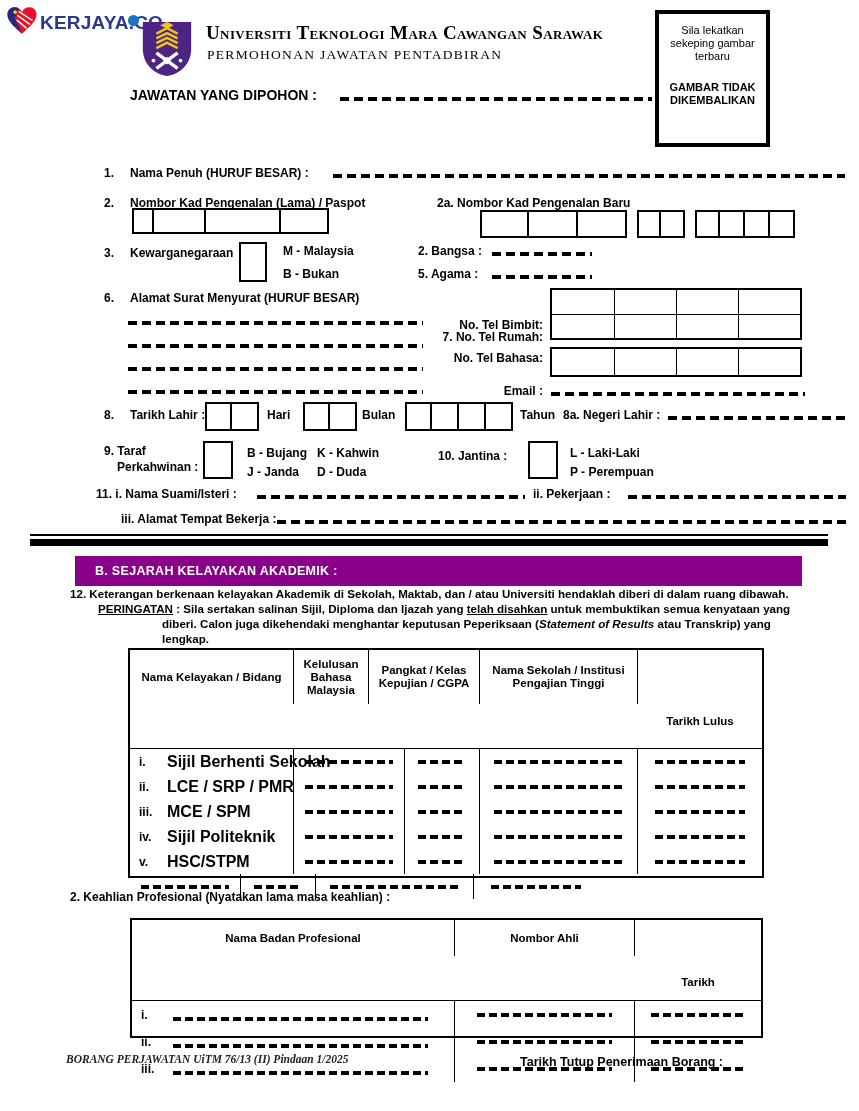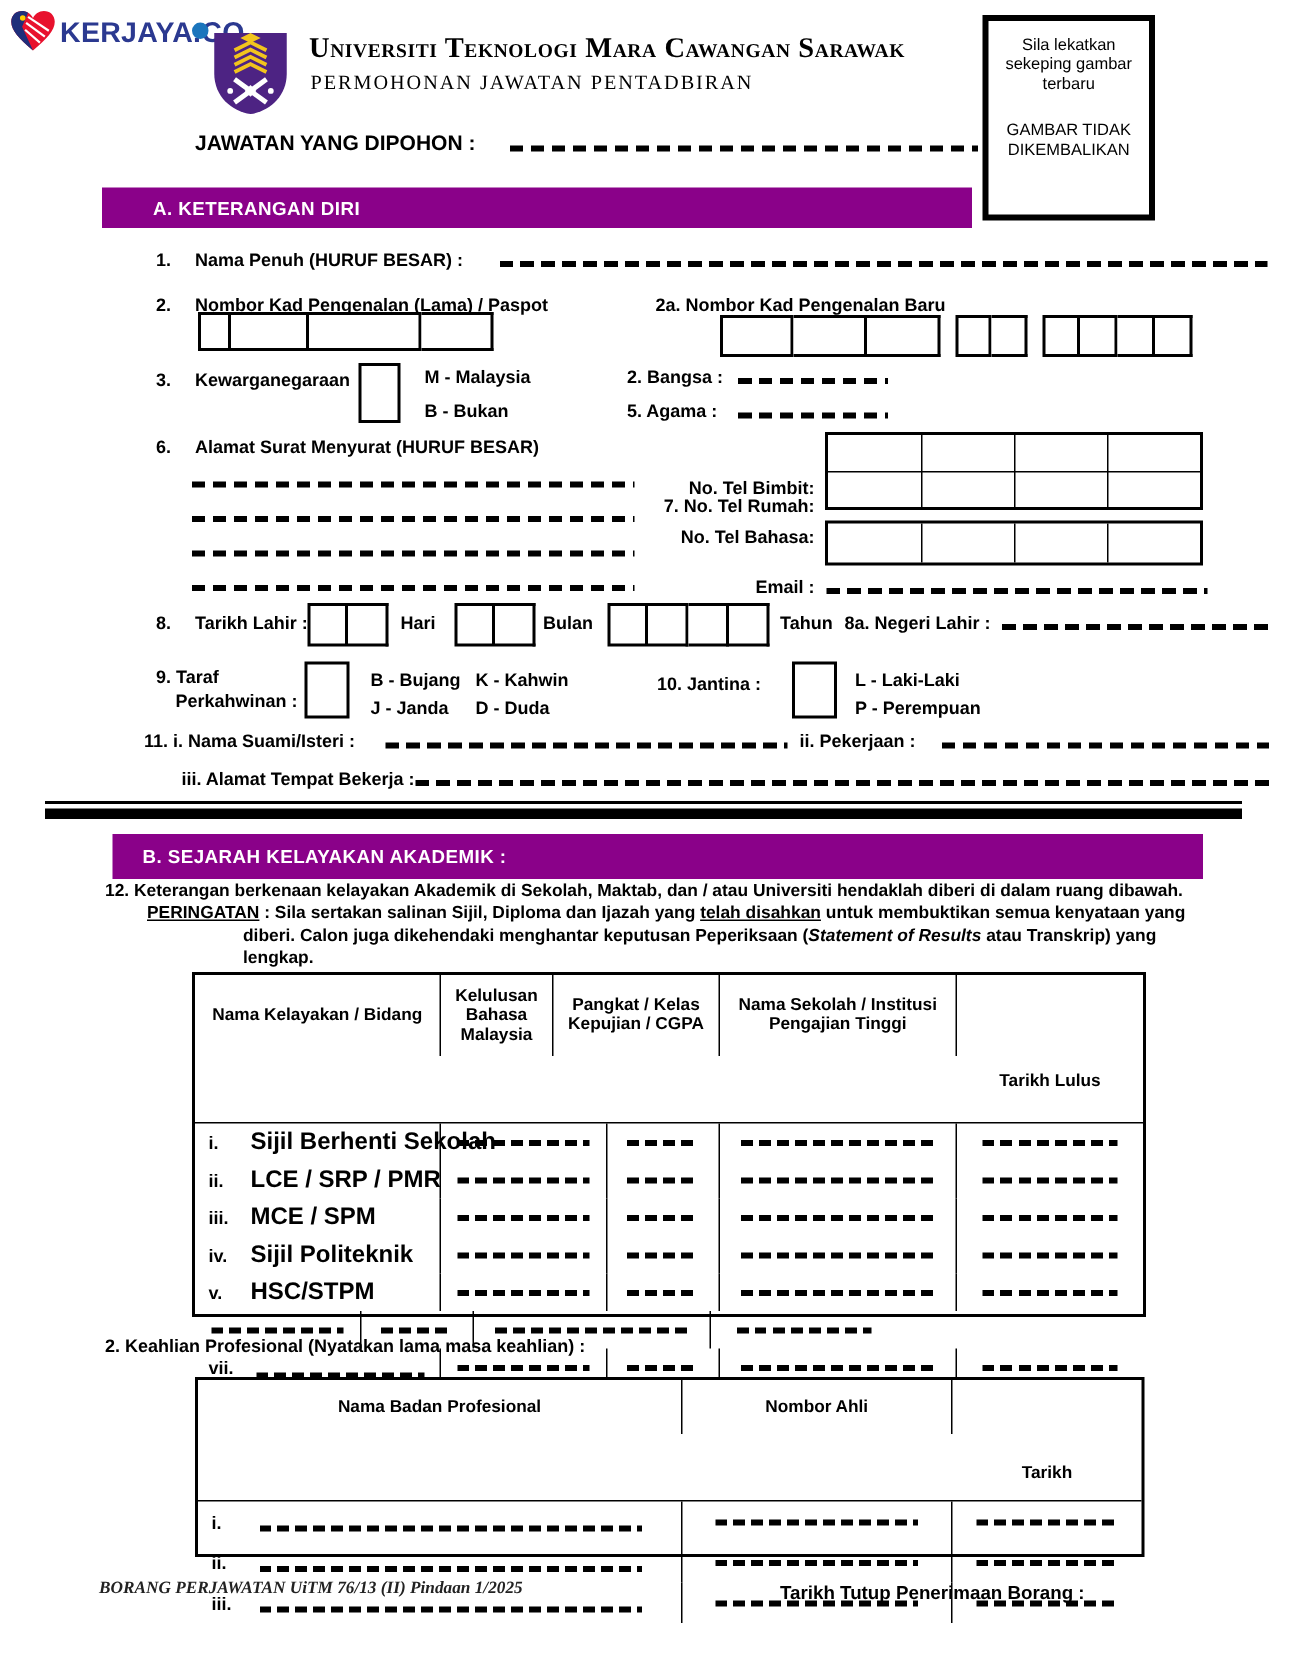--- a/index.html
+++ b/index.html
@@ -20,21 +20,21 @@
           display:flex;align-items:center;box-sizing:border-box;letter-spacing:.3px;}
   .kerjaya-text{position:absolute;left:40px;top:12px;font-size:19px;font-weight:800;
           color:#2B3990;letter-spacing:.2px;}
   .title1{position:absolute;left:206px;top:22px;font-family:"Liberation Serif",serif;
           font-weight:bold;font-size:19px;font-variant:small-caps;letter-spacing:.4px;}
   .title2{position:absolute;left:207px;top:47px;font-family:"Liberation Serif",serif;
           font-size:13.5px;letter-spacing:1.3px;}
   .photo-box{position:absolute;left:655px;top:10px;width:115px;height:137px;border:4px solid #000;
           background:#fff;text-align:center;box-sizing:border-box;font-size:11px;line-height:13px;}
   .photo-box .p1{margin-top:10px;font-weight:normal;}
-  .photo-box .p2{margin-top:18px;font-weight:normal;}
+  .photo-box .p2{margin-top:18px;font-weight:bold;}
   .rule{position:absolute;background:#000;}
   .l12{position:absolute;font-size:11.6px;font-weight:bold;white-space:nowrap;}
   .l12 .u{text-decoration:underline;}
   .l12 .it{font-style:italic;}
   .tbl{position:absolute;border:2px solid #000;box-sizing:border-box;background:#fff;}
   .thead{display:flex;border-bottom:1.5px solid #000;}
   .th{display:flex;align-items:center;justify-content:center;text-align:center;
       font-weight:bold;font-size:11.5px;line-height:13px;border-right:1.5px solid #000;
       box-sizing:border-box;padding:0 5px;}
   .th:last-child{border-right:none;margin-top:44px;}
@@ -81,23 +81,20 @@
   <div class="title2">PERMOHONAN JAWATAN PENTADBIRAN</div>
 
   <div class="photo-box">
     <div class="p1">Sila lekatkan sekeping gambar terbaru</div>
     <div class="p2">GAMBAR TIDAK DIKEMBALIKAN</div>
   </div>
 
   <div class="lbl" style="left:130px;top:87px;font-size:14px;">JAWATAN YANG DIPOHON :</div>
   <div class="dash" style="left:340px;top:97px;width:312px;"></div>
 
-  <div class="secbar" style="left:68px;top:125px;width:580px;height:27px;padding-left:34px;">
-    <span>A. KETERANGAN DIRI</span>
-  </div>
 
   <div class="lbl" style="left:104px;top:166px;">1.</div>
   <div class="lbl" style="left:130px;top:166px;">Nama Penuh (HURUF BESAR) :</div>
   <div class="dash" style="left:333px;top:174px;width:512px;"></div>
 
   <div class="lbl" style="left:104px;top:196px;">2.</div>
   <div class="lbl" style="left:130px;top:196px;">Nombor Kad Pengenalan (Lama) / Paspot</div>
   <div class="cells" style="left:132px;top:208px;">
     <div style="width:22px;height:26px;"></div>
       <div style="width:52px;height:26px;"></div>
@@ -322,38 +319,20 @@
       <div class="td" style="width:75px;">
           <div class="cdash center" style="width:48px;"></div>
         </div>
       <div class="td" style="width:158px;">
           <div class="cdash center" style="width:130px;"></div>
         </div>
       <div class="td" style="width:124px;">
           <div class="cdash center" style="width:90px;"></div>
         </div>
     </div>
-    <div class="tr" style="height:25px;">
-      <div class="td" style="width:164px;">
-          <span class="rom">vii.</span>
-          <div class="cdash" style="width:112px;margin-left:4px;margin-top:10px;"></div>
-        </div>
-      <div class="td" style="width:111px;">
-          <div class="cdash center" style="width:88px;"></div>
-        </div>
-      <div class="td" style="width:75px;">
-          <div class="cdash center" style="width:48px;"></div>
-        </div>
-      <div class="td" style="width:158px;">
-          <div class="cdash center" style="width:130px;"></div>
-        </div>
-      <div class="td" style="width:124px;">
-          <div class="cdash center" style="width:90px;"></div>
-        </div>
-    </div>
   </div>
 
   <div class="lbl" style="left:70px;top:890px;">2. Keahlian Profesional (Nyatakan lama masa keahlian) :</div>
   <div class="tbl" style="left:130px;top:918px;width:633px;height:120px;">
     <div class="thead">
       <div class="th" style="width:323px;height:36px;">Nama Badan Profesional</div>
       <div class="th" style="width:180px;height:36px;">Nombor Ahli</div>
       <div class="th" style="width:126px;height:36px;">Tarikh</div>
     </div>
     <div class="tr" style="height:27px;">

